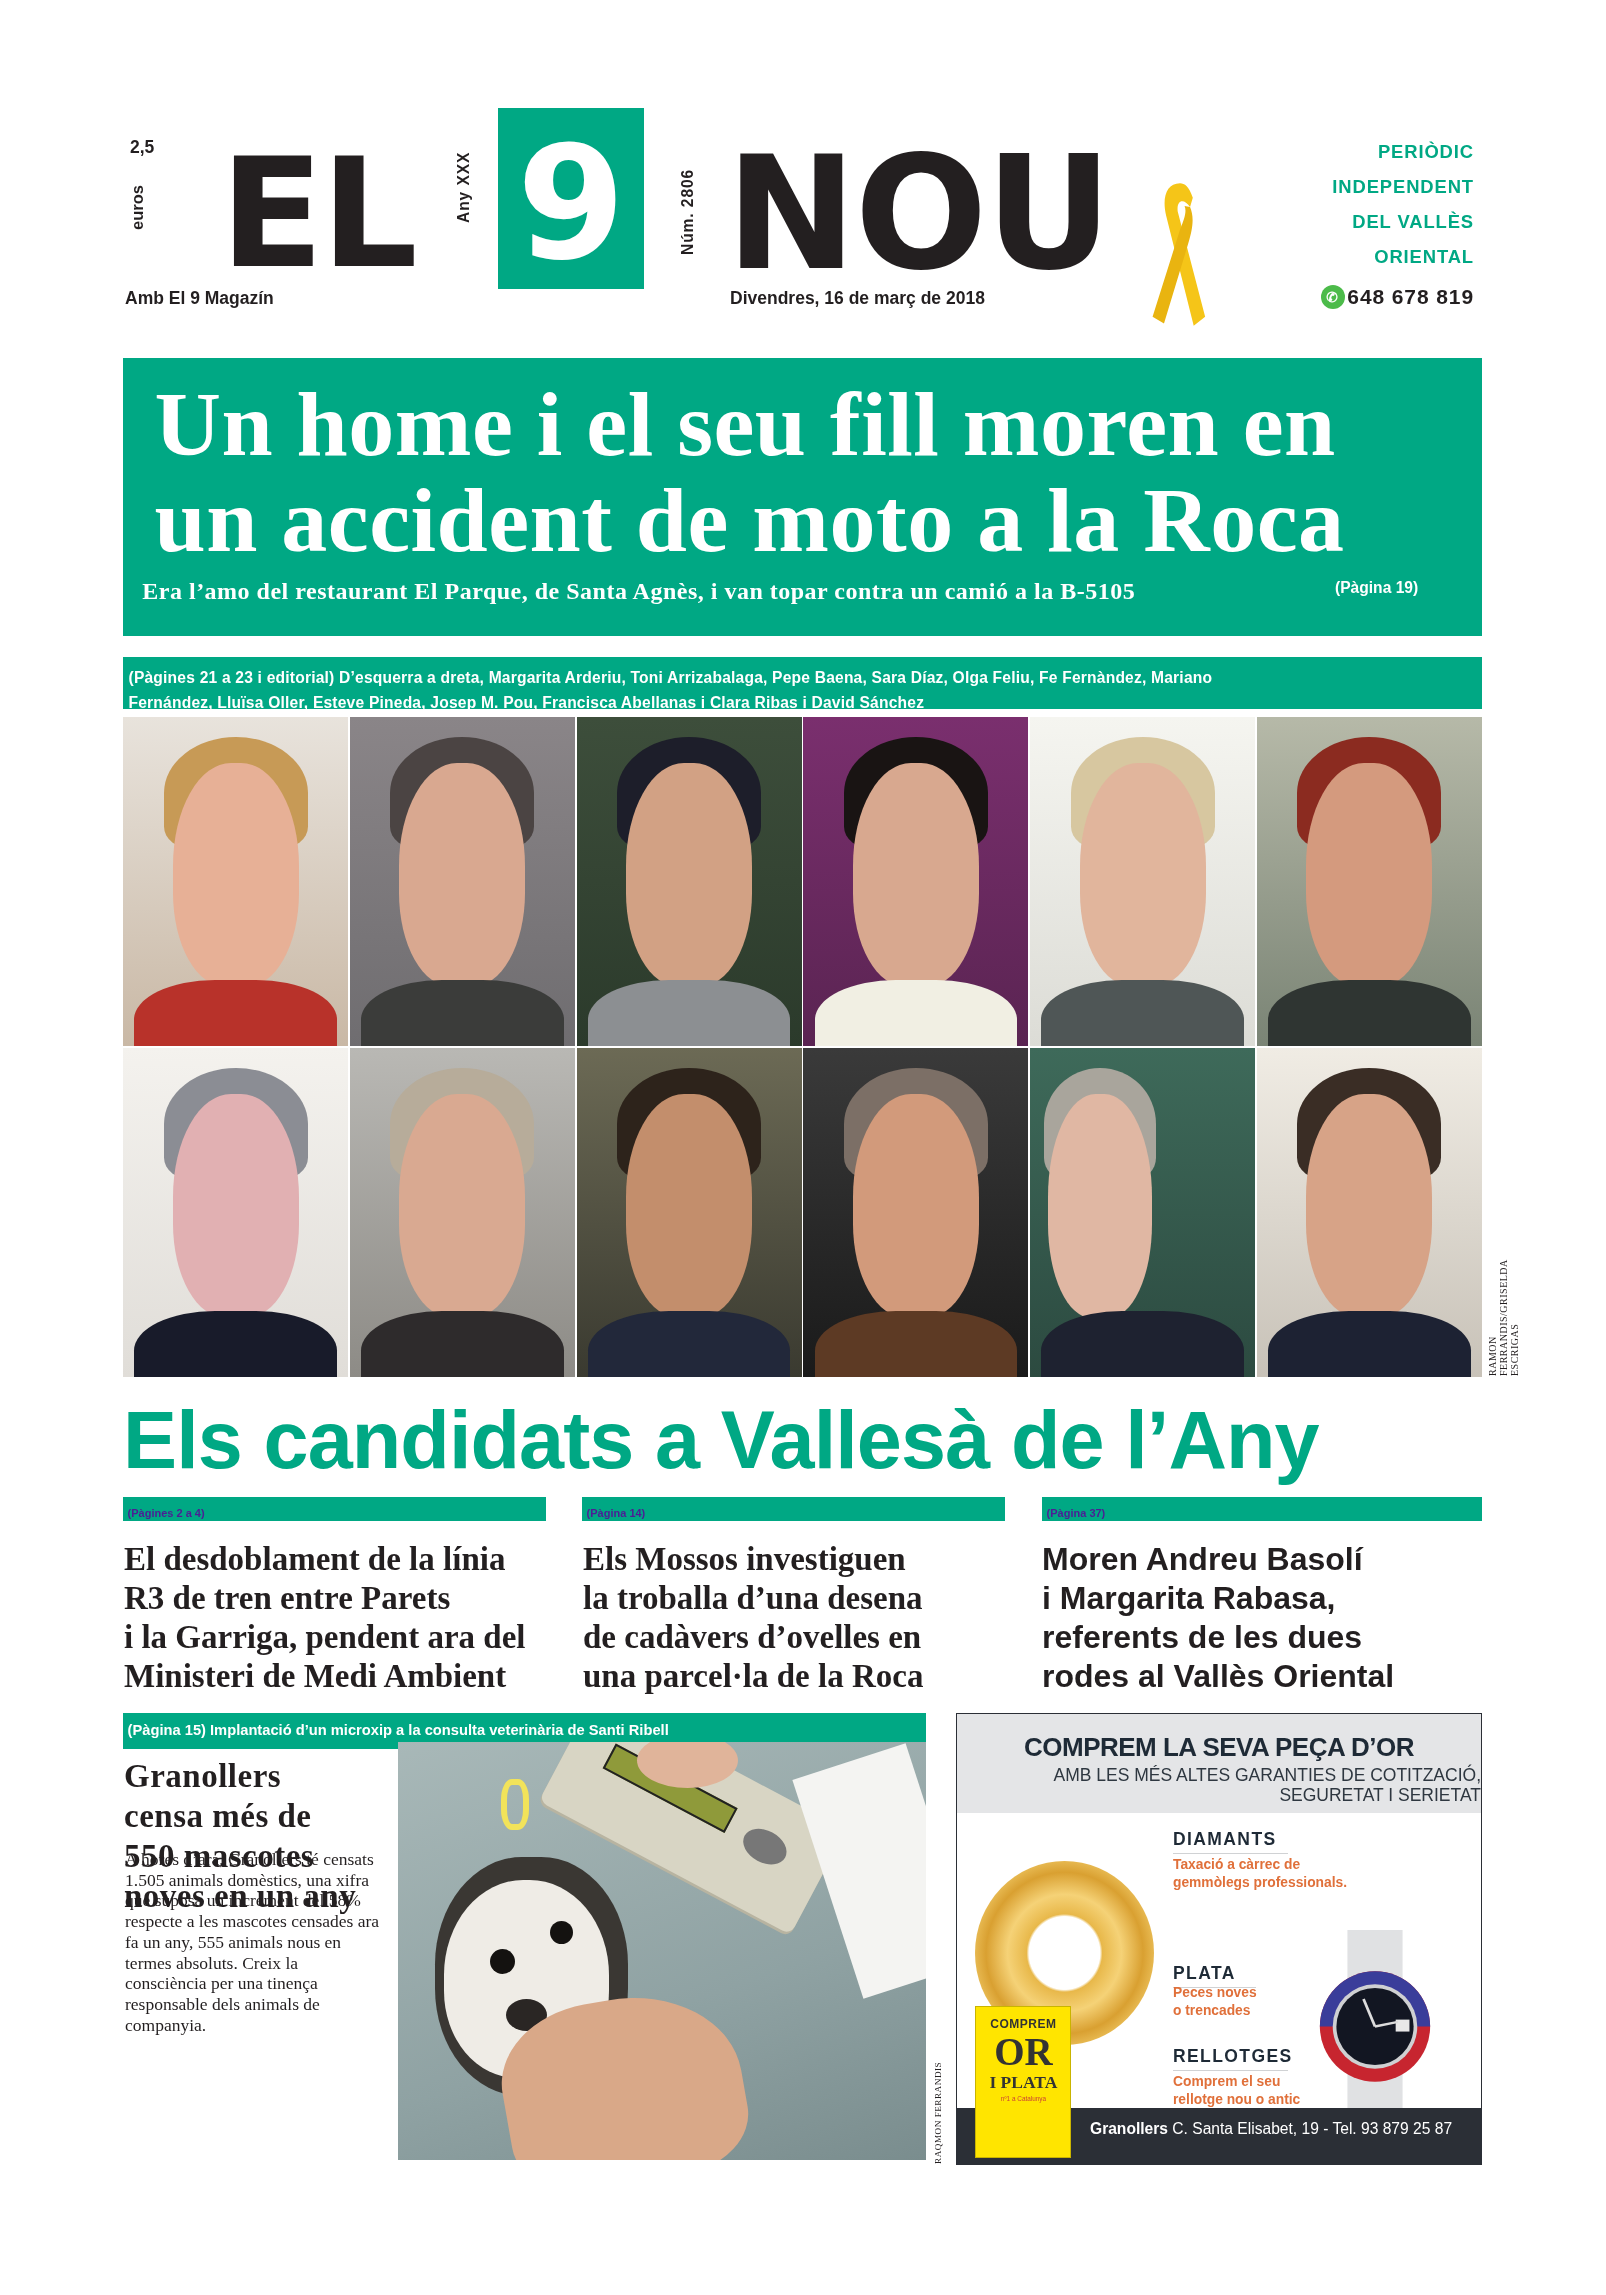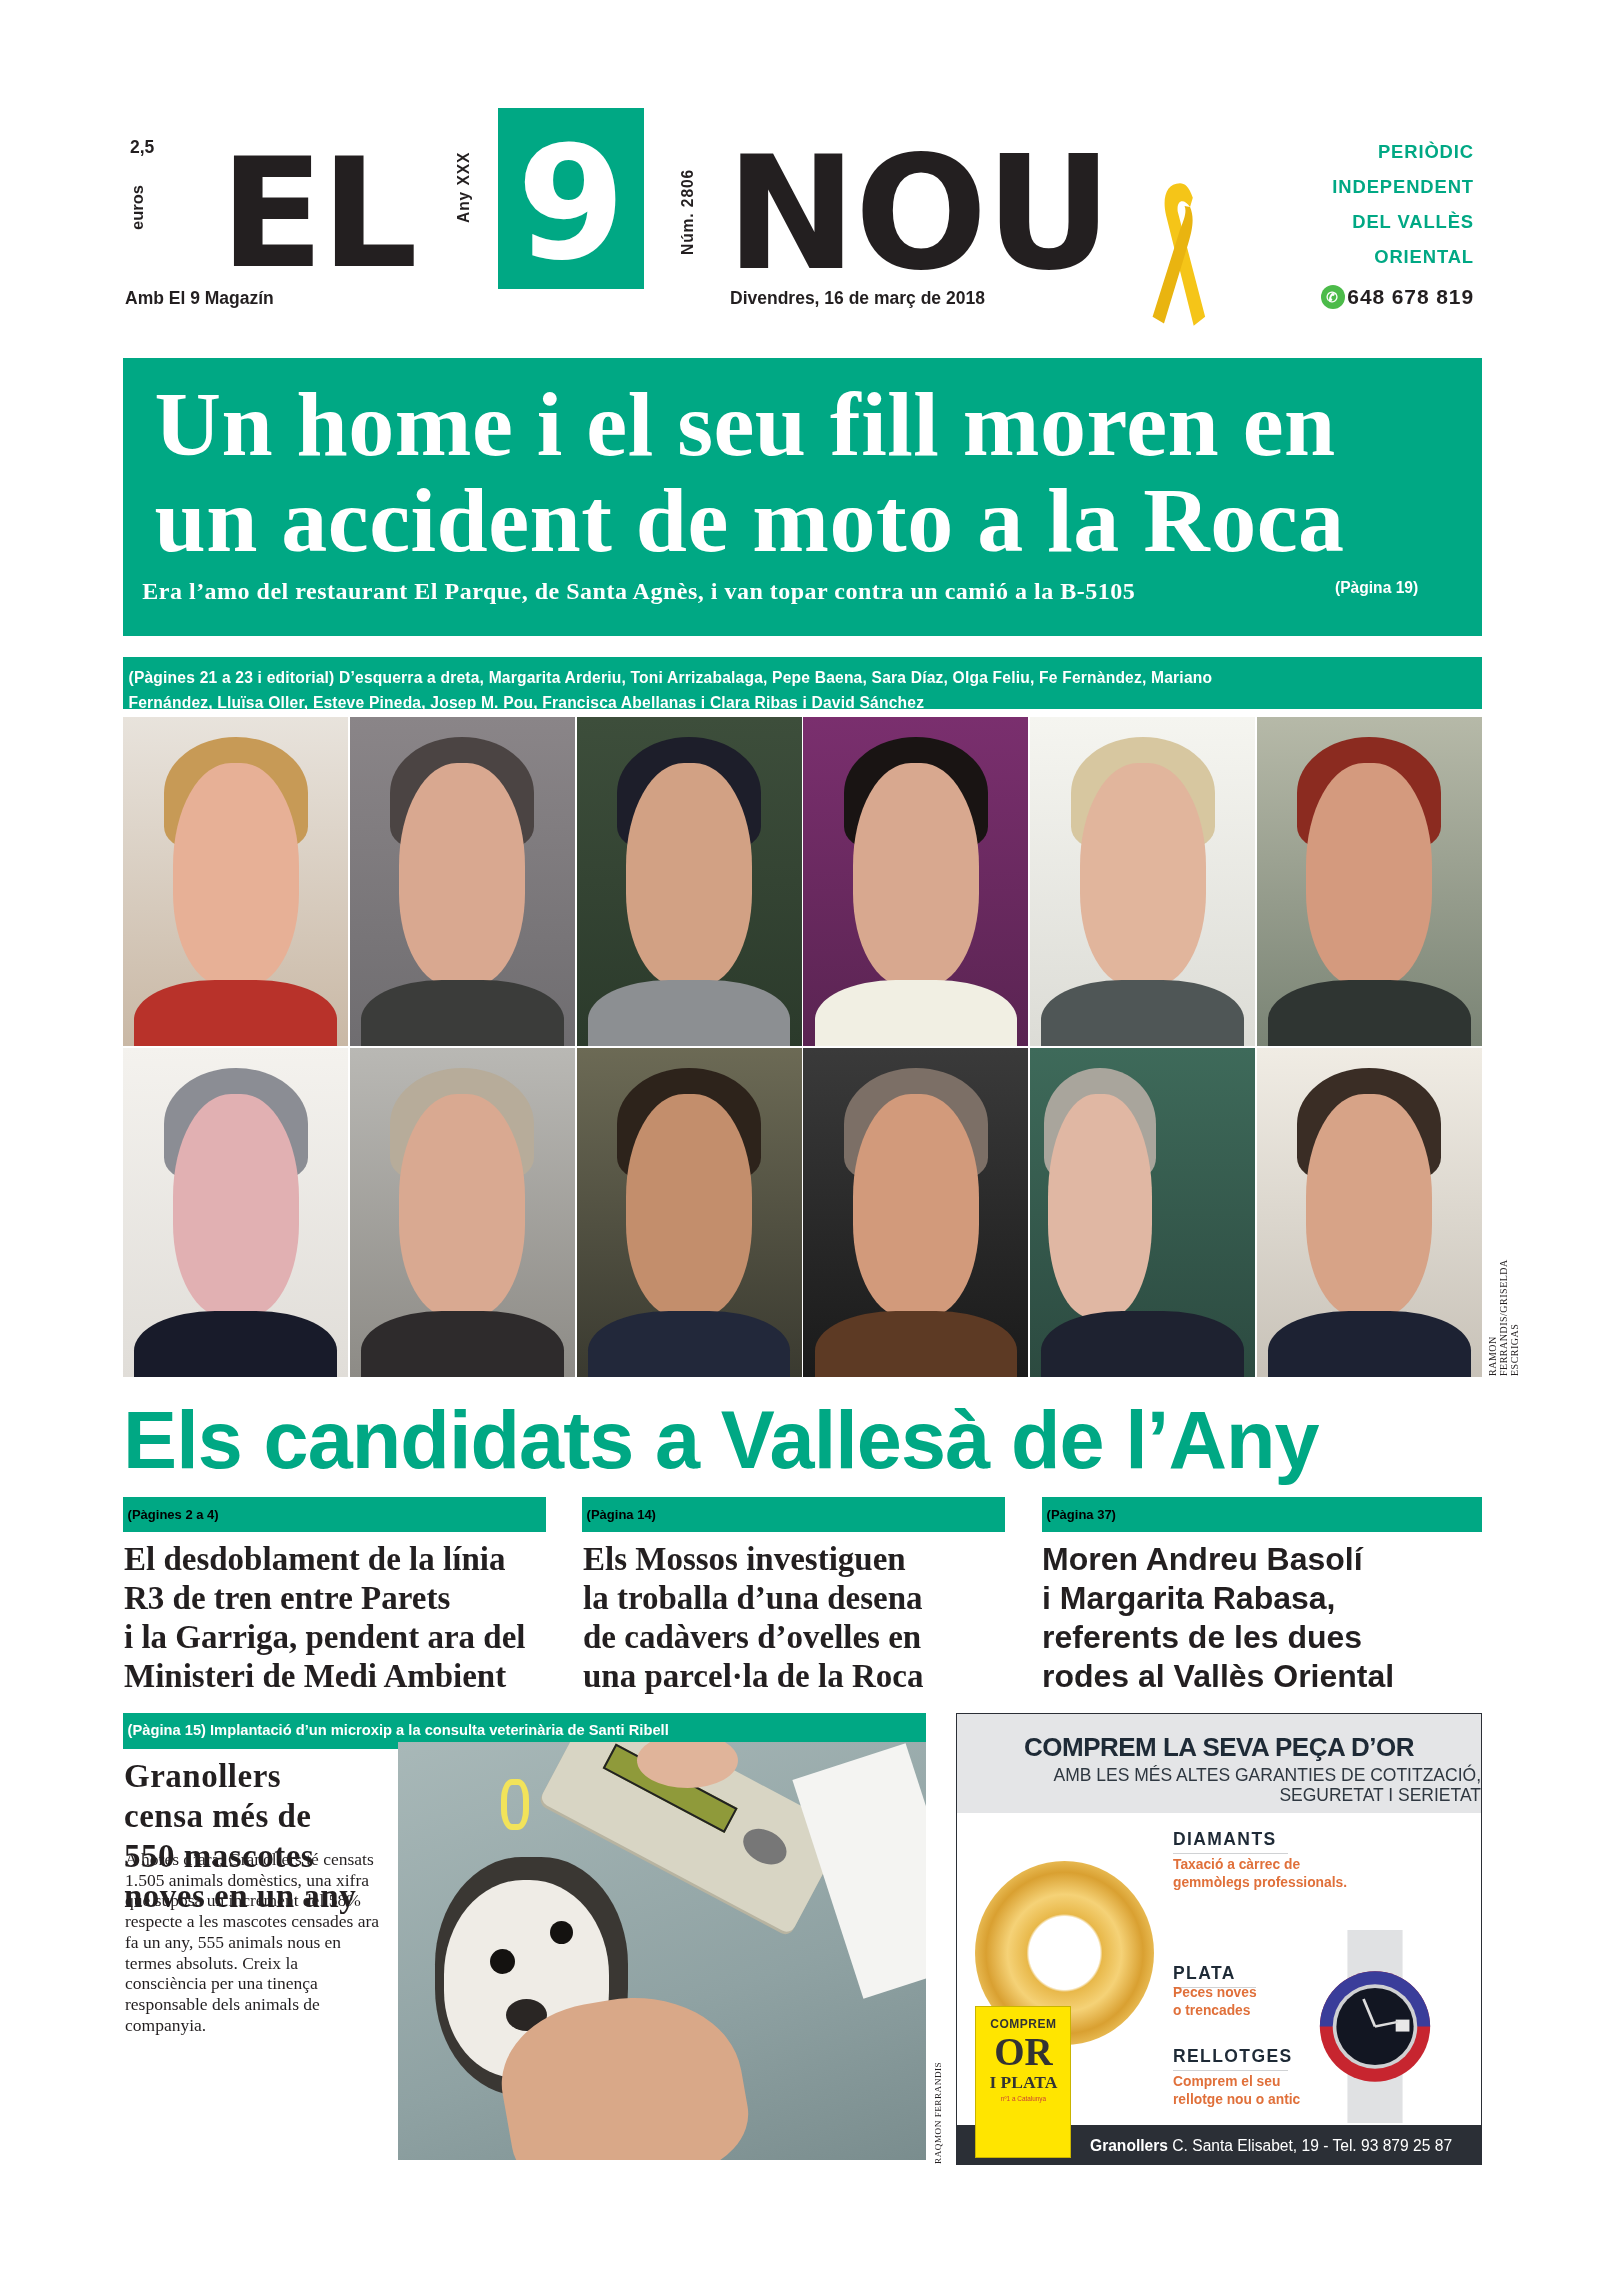--- a/index.html
+++ b/index.html
@@ -38,39 +38,39 @@
   .grid { left: 123px; top: 717px; width: 1359px; height: 660px; display: grid; grid-template-columns: repeat(6, 1fr); grid-template-rows: 1fr 1fr; gap: 1.8px; background: #fff; }
   .face { position: relative; overflow: hidden; }
   .face .head { position: absolute; left: 22%; top: 14%; width: 56%; height: 68%; border-radius: 46% 46% 42% 42%; }
   .face .body { position: absolute; left: 5%; bottom: -10%; width: 90%; height: 30%; border-radius: 40% 40% 0 0; }
   .face .hair { position: absolute; left: 18%; top: 6%; width: 64%; height: 34%; border-radius: 50% 50% 20% 20%; }
   .photo-credit { left: 1487px; top: 1376px; transform: rotate(-90deg); transform-origin: left top; font-family: "Liberation Serif", serif; font-size: 10px; letter-spacing: 0.5px; }
 
   
   .h2 { left: 123px; top: 1400px; font-weight: bold; font-size: 81px; line-height: 1; letter-spacing: -0.9px; }
 
-  .ref-bar { top: 1497px; height: 35px; color: #000000; font-weight: bold; font-size: 13px; padding: 10px 4.6px 0 4.6px; }
+  .ref-bar { top: 1497px; height: 24px; color: #4c1d95; font-weight: bold; font-size: 11px; padding: 10px 4.6px 0 4.6px; }
   .story-h { top: 1540px; font-family: "Liberation Serif", serif; font-weight: bold; font-size: 33px; line-height: 39px; }
   .story-h.sans { font-family: "Liberation Sans", sans-serif; font-size: 32px; }
 
   
   .pet-bar { left: 123px; top: 1713px; width: 803px; height: 36px; color: #fff; font-weight: bold; font-size: 14.7px; padding: 9.2px 4.6px 0 4.6px; }
   .pet-h { left: 124px; top: 1756px; font-family: "Liberation Serif", serif; font-weight: bold; font-size: 33px; line-height: 40px; letter-spacing: 0.5px; }
   .pet-body { left: 125px; top: 1849px; width: 257px; font-family: "Liberation Serif", serif; font-size: 17.5px; line-height: 20.7px; }
   .dog-photo { left: 398px; top: 1742px; width: 528px; height: 418px; background: linear-gradient(160deg, #a8b8b8 0%, #8fa2a3 60%, #7a8d8e 100%); overflow: hidden; }
   .dog-credit { left: 933px; top: 2164px; transform: rotate(-90deg); transform-origin: left top; font-family: "Liberation Serif", serif; font-size: 9.2px; letter-spacing: 0.5px; }
 
   
   .ad { left: 956px; top: 1713px; width: 526px; height: 452px; border: 1.8px solid #2b2f36; background: #fff; overflow: hidden; }
   .ad-top { left: 0; top: 0; width: 100%; height: 99px; background: #e4e5e7; text-align: center; }
   .ad-title { left: 0; top: 18.4px; width: 100%; text-align: center; font-weight: bold; font-size: 26px; color: #1e2a36; letter-spacing: -0.5px; }
   .ad-sub { left: 0; top: 51px; width: 100%; text-align: right; font-size: 17.5px; line-height: 20px; color: #2e3740; }
   .ad-sec { left: 216px; font-weight: bold; font-size: 17.5px; color: #1e2a36; letter-spacing: 1.4px; border-bottom: 1.4px solid #d0d2d4; padding-bottom: 2.8px; width: 115px; }
   .ad-desc { left: 216px; font-size: 13.8px; line-height: 17.5px; color: #e0703a; font-weight: bold; }
-  .ad-bottom { left: 0; bottom: 0; width: 100%; height: 39px; background: #2b2f36; color: #fff; font-size: 15.6px; padding: 12px 0 0 133px; }
+  .ad-bottom { left: 0; bottom: 0; width: 100%; height: 56px; background: #2b2f36; color: #fff; font-size: 15.6px; padding: 12px 0 0 133px; }
   .ad-logo { left: 18.4px; top: 361px; width: 96px; height: 152px; background: #ffe500; border: 0.9px solid #c9b400; text-align: center; color: #333; }
   .bracelet { left: 18.4px; top: 147px; width: 179px; height: 184px; border-radius: 50%; background: radial-gradient(ellipse at center, #fff 0%, #fff 28%, #e8b84a 30%, #f5d277 45%, #d9a031 62%, #f2cc6a 78%, #fff 80%); }
   .watch { left: 349px; top: 216px; width: 138px; height: 193px; }
 </style>
 </head>
 <body>
 
 <div class="abs price">2,5</div>
 <div class="abs euros">euros</div>
 <div class="abs logo-el">EL</div>

